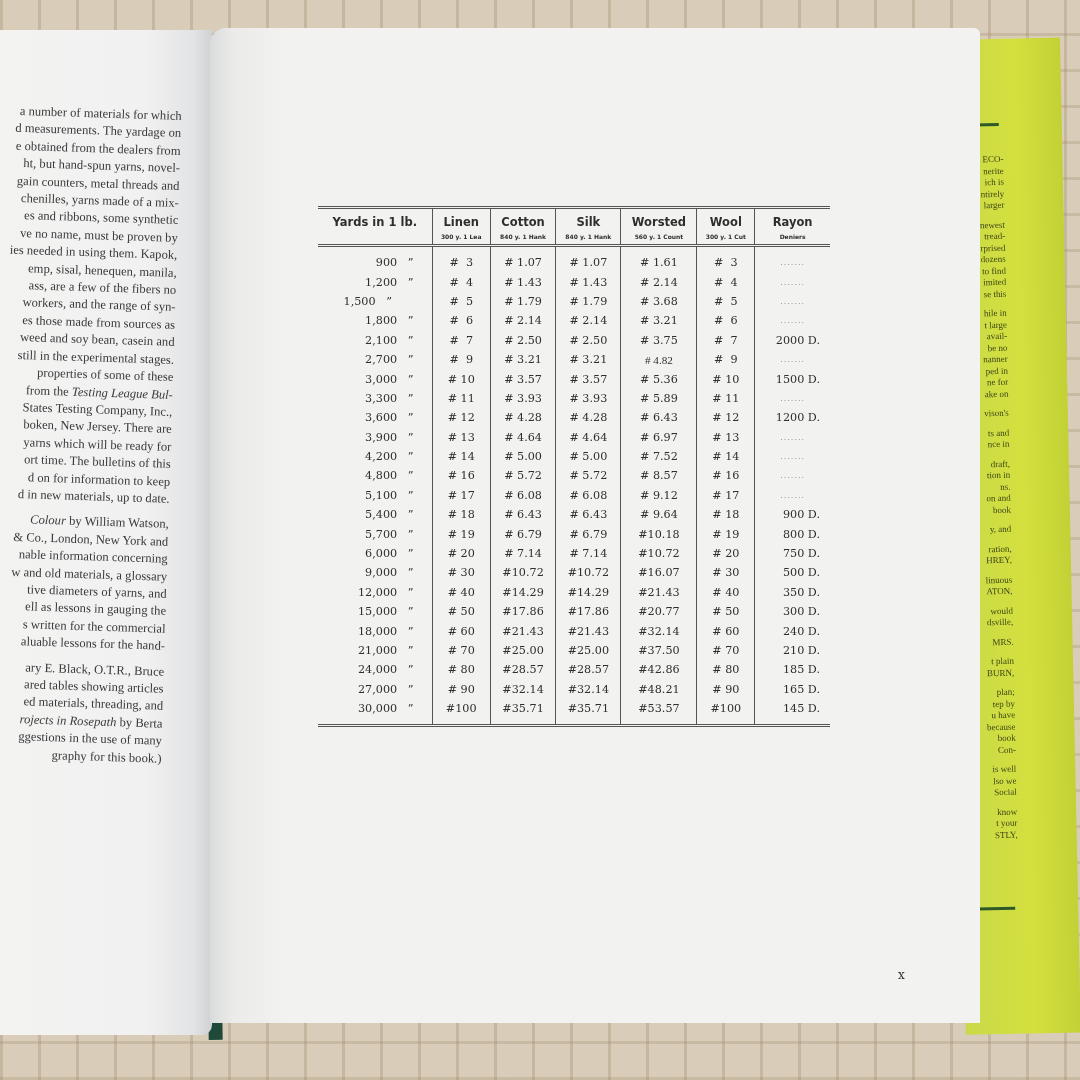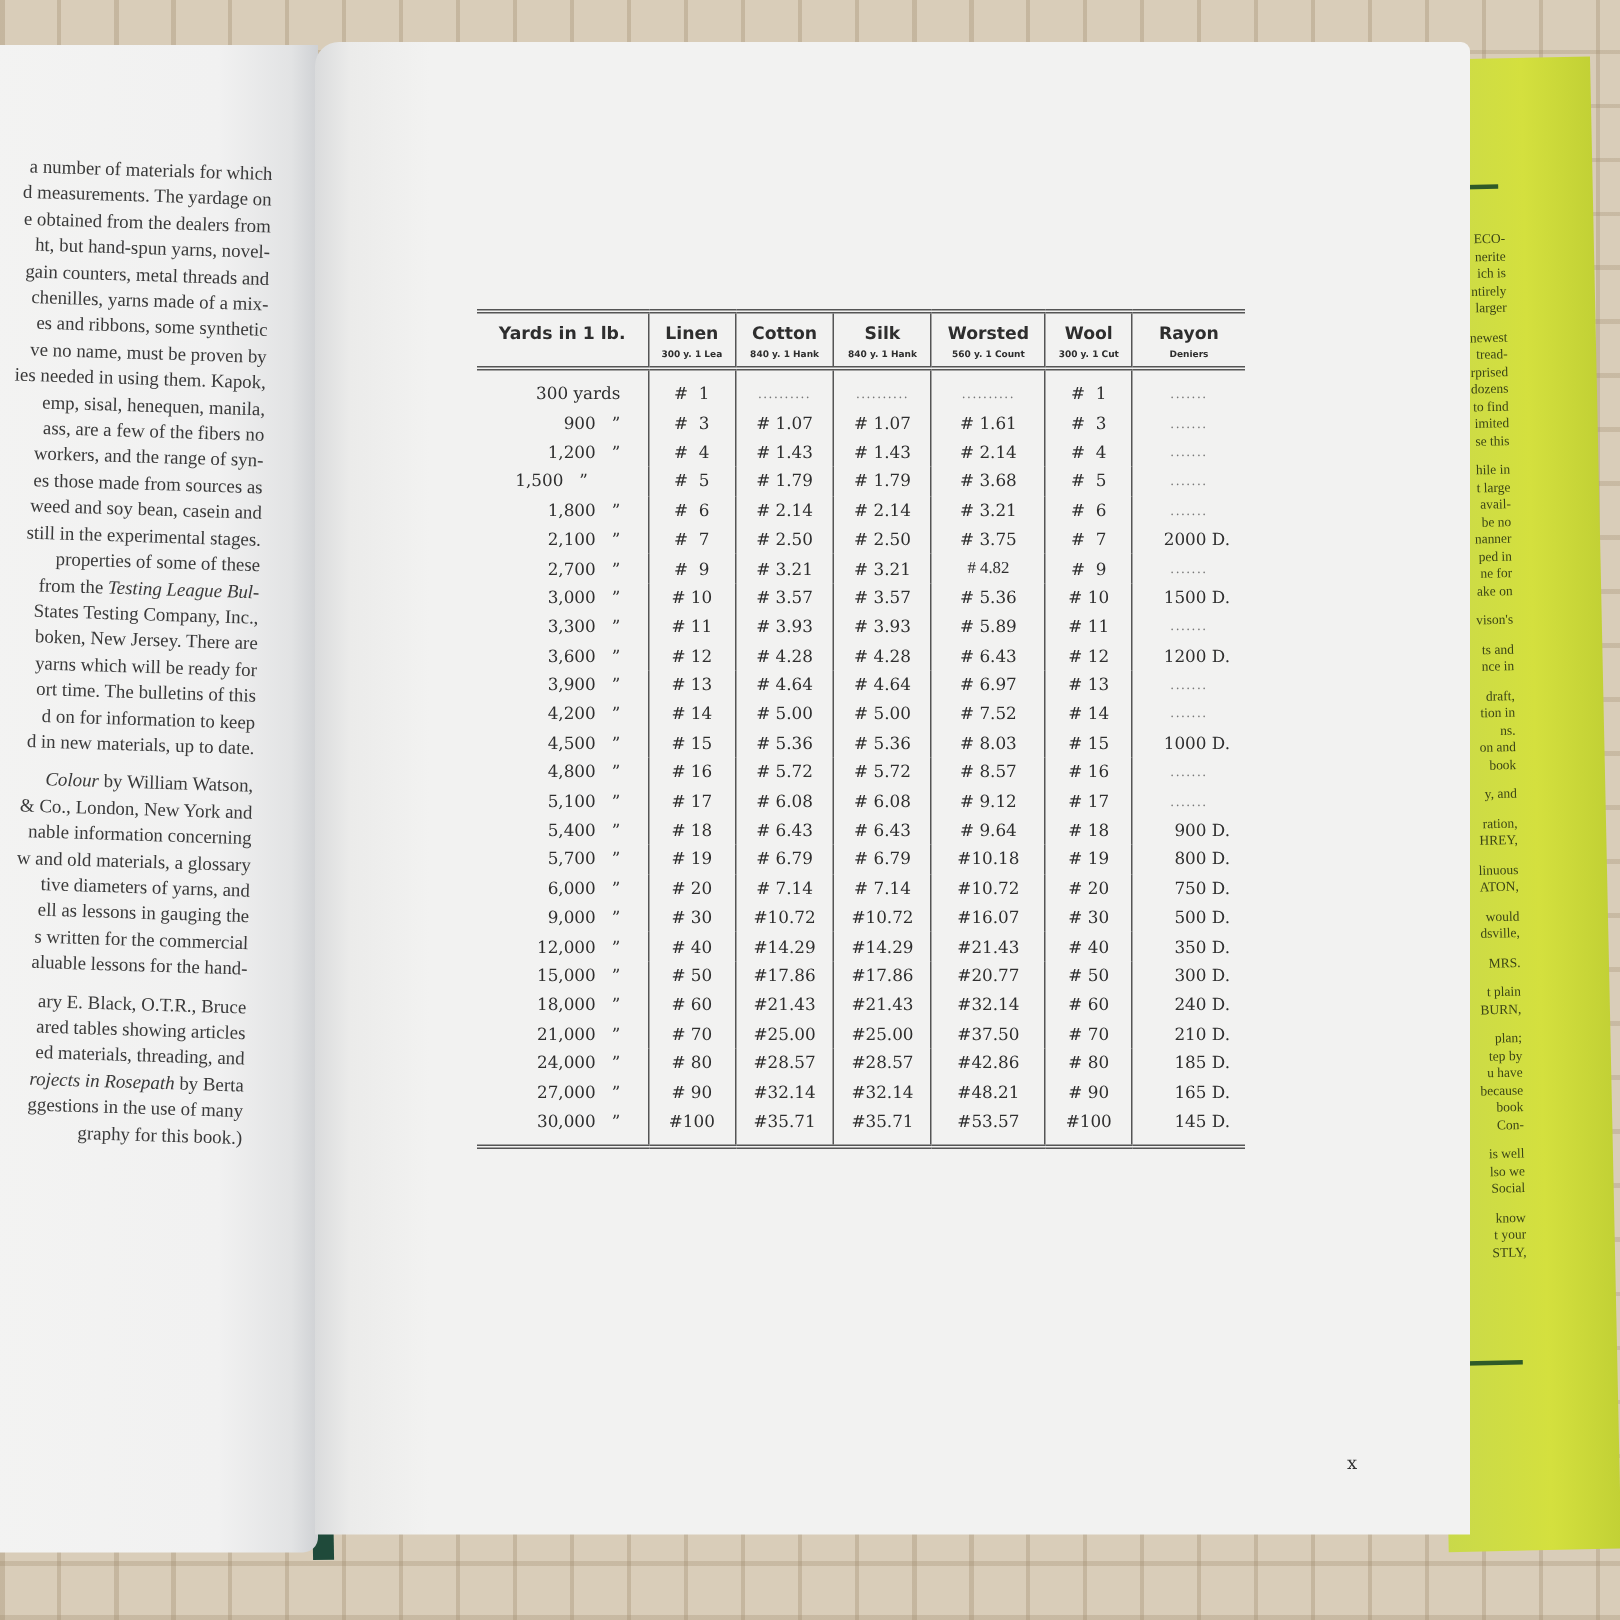--- a/index.html
+++ b/index.html
@@ -227,29 +227,20 @@
           <th><span>Linen</span><span class="sub">300 y. 1 Lea</span></th>
           <th><span>Cotton</span><span class="sub">840 y. 1 Hank</span></th>
           <th><span>Silk</span><span class="sub">840 y. 1 Hank</span></th>
           <th><span>Worsted</span><span class="sub">560 y. 1 Count</span></th>
           <th><span>Wool</span><span class="sub">300 y. 1 Cut</span></th>
           <th><span>Rayon</span><span class="sub">Deniers</span></th>
         </tr>
     </thead>
     <tbody id="yarn-body">
         <tr>
-          <td style="white-space: pre;">300 yards</td>
-          <td class="num" style="white-space: pre;">#  1</td>
-          <td class="dots" style="white-space: pre;">..........</td>
-          <td class="dots" style="white-space: pre;">..........</td>
-          <td class="dots" style="white-space: pre;">..........</td>
-          <td class="num" style="white-space: pre;">#  1</td>
-          <td class="dots" style="white-space: pre;">.......</td>
-        </tr>
-        <tr>
           <td style="white-space: pre;">900   ”</td>
           <td class="num" style="white-space: pre;">#  3</td>
           <td class="num" style="white-space: pre;"># 1.07</td>
           <td class="num" style="white-space: pre;"># 1.07</td>
           <td class="num" style="white-space: pre;"># 1.61</td>
           <td class="num" style="white-space: pre;">#  3</td>
           <td class="dots" style="white-space: pre;">.......</td>
         </tr>
         <tr>
           <td style="white-space: pre;">1,200   ”</td>
@@ -335,29 +326,20 @@
         <tr>
           <td style="white-space: pre;">4,200   ”</td>
           <td class="num" style="white-space: pre;"># 14</td>
           <td class="num" style="white-space: pre;"># 5.00</td>
           <td class="num" style="white-space: pre;"># 5.00</td>
           <td class="num" style="white-space: pre;"># 7.52</td>
           <td class="num" style="white-space: pre;"># 14</td>
           <td class="dots" style="white-space: pre;">.......</td>
         </tr>
         <tr>
-          <td style="white-space: pre;">4,500   ”</td>
-          <td class="num" style="white-space: pre;"># 15</td>
-          <td class="num" style="white-space: pre;"># 5.36</td>
-          <td class="num" style="white-space: pre;"># 5.36</td>
-          <td class="num" style="white-space: pre;"># 8.03</td>
-          <td class="num" style="white-space: pre;"># 15</td>
-          <td class="rayon" style="white-space: pre;">1000 D.</td>
-        </tr>
-        <tr>
           <td style="white-space: pre;">4,800   ”</td>
           <td class="num" style="white-space: pre;"># 16</td>
           <td class="num" style="white-space: pre;"># 5.72</td>
           <td class="num" style="white-space: pre;"># 5.72</td>
           <td class="num" style="white-space: pre;"># 8.57</td>
           <td class="num" style="white-space: pre;"># 16</td>
           <td class="dots" style="white-space: pre;">.......</td>
         </tr>
         <tr>
           <td style="white-space: pre;">5,100   ”</td>

